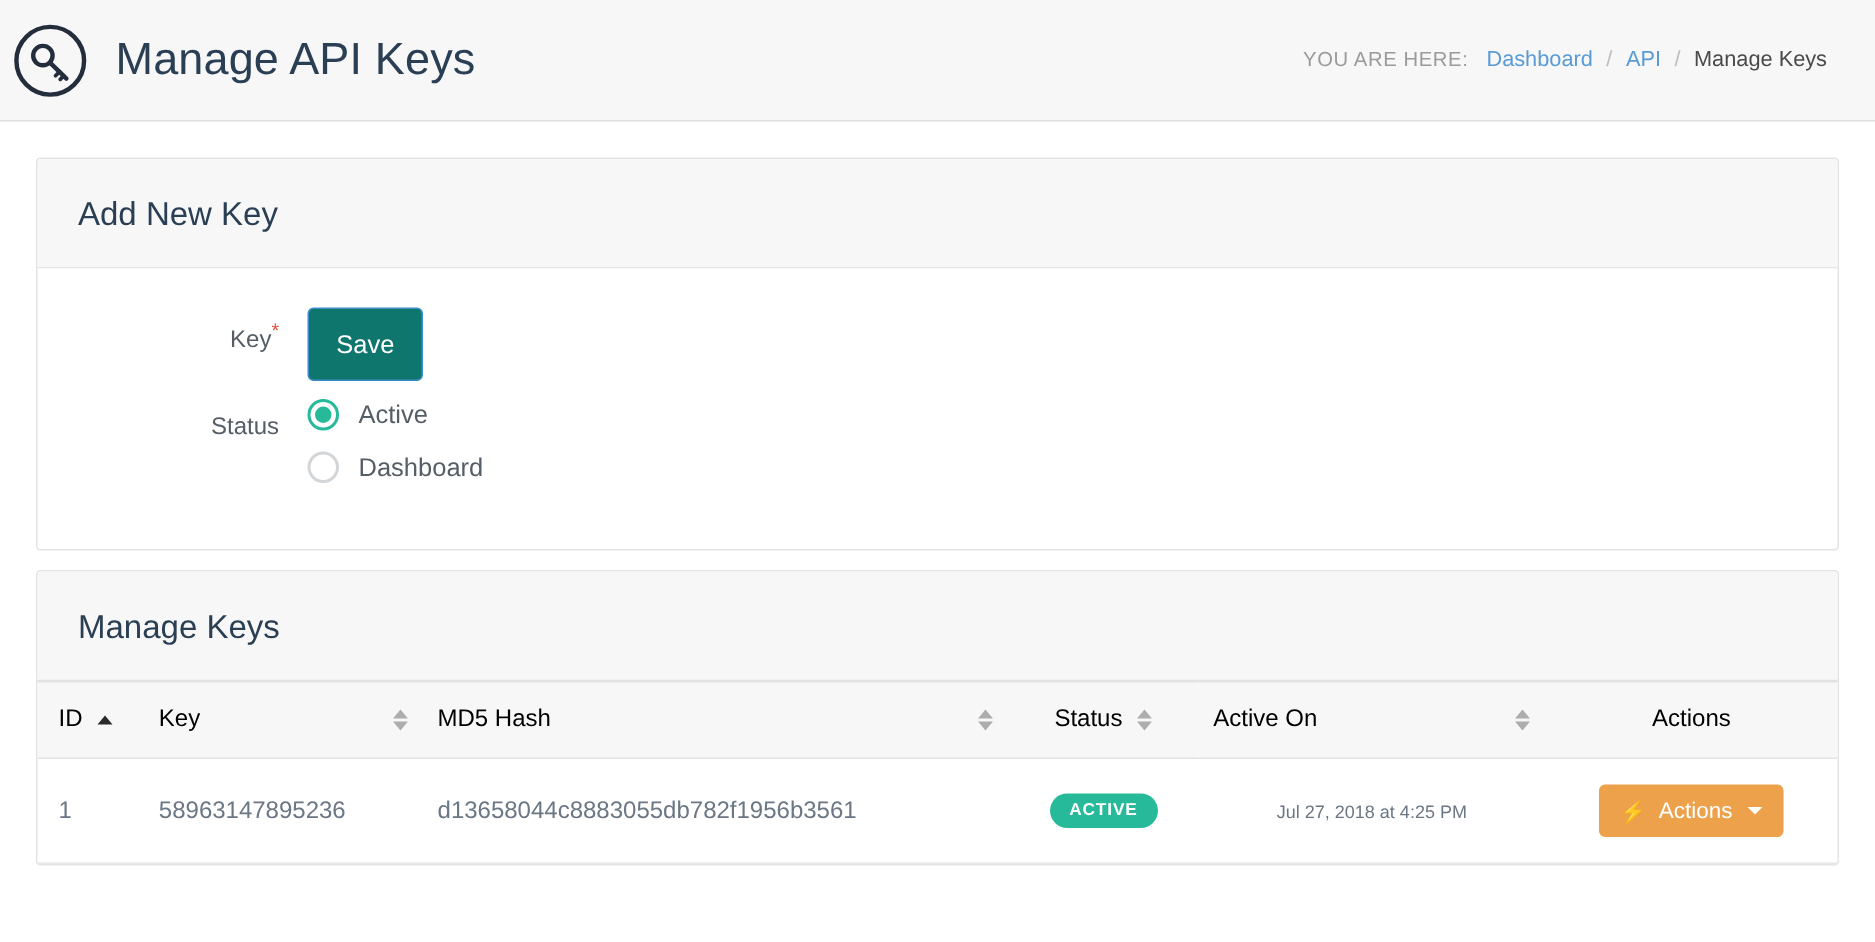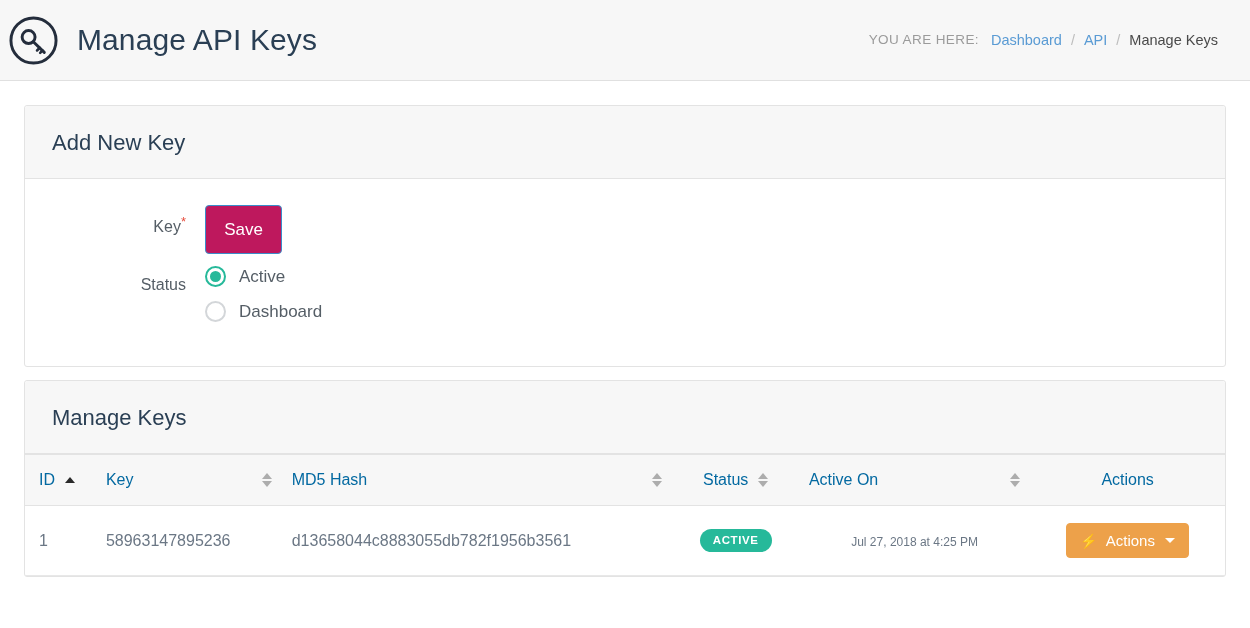--- a/index.html
+++ b/index.html
@@ -99,21 +99,21 @@
     font-family: "Liberation Sans", sans-serif;
     color: #555e66;
     background: #fff;
     outline: none;
   }
   .key-input::placeholder { color: #8d8d8d; }
   .save-btn {
     height: 49px;
     min-width: 77px;
     padding: 0 18px;
-    background: #be185d;
+    background: #0f766e;
     border: 1px solid #3a8dca;
     border-radius: 4px;
     color: #ffffff;
     font-size: 17px;
     font-family: "Liberation Sans", sans-serif;
     cursor: pointer;
   }
   .radio-group { padding-top: 2px; }
   .radio-row { display: flex; align-items: center; gap: 13px; margin-bottom: 14px; }
   .radio-row:last-child { margin-bottom: 0; }
@@ -133,21 +133,21 @@
     background: #26b99a;
   }
   .radio-label { font-size: 17px; color: #555e66; }
 
   
   table { width: 100%; border-collapse: collapse; }
   thead tr { background: #f7f7f7; }
   thead th {
     font-size: 16px;
     font-weight: 400;
-    color: #0369a1;
+    color: #000000;
     padding: 16px 10px;
     border-top: 1px solid #e3e3e3;
     border-bottom: 1px solid #e3e3e3;
     text-align: right;
     white-space: nowrap;
   }
   thead th .th-inner { display: flex; align-items: center; gap: 10px; }
   thead th.ta-center .th-inner { justify-content: center; }
   .sort-both {
     display: inline-flex; flex-direction: column; gap: 2px; line-height: 0;

